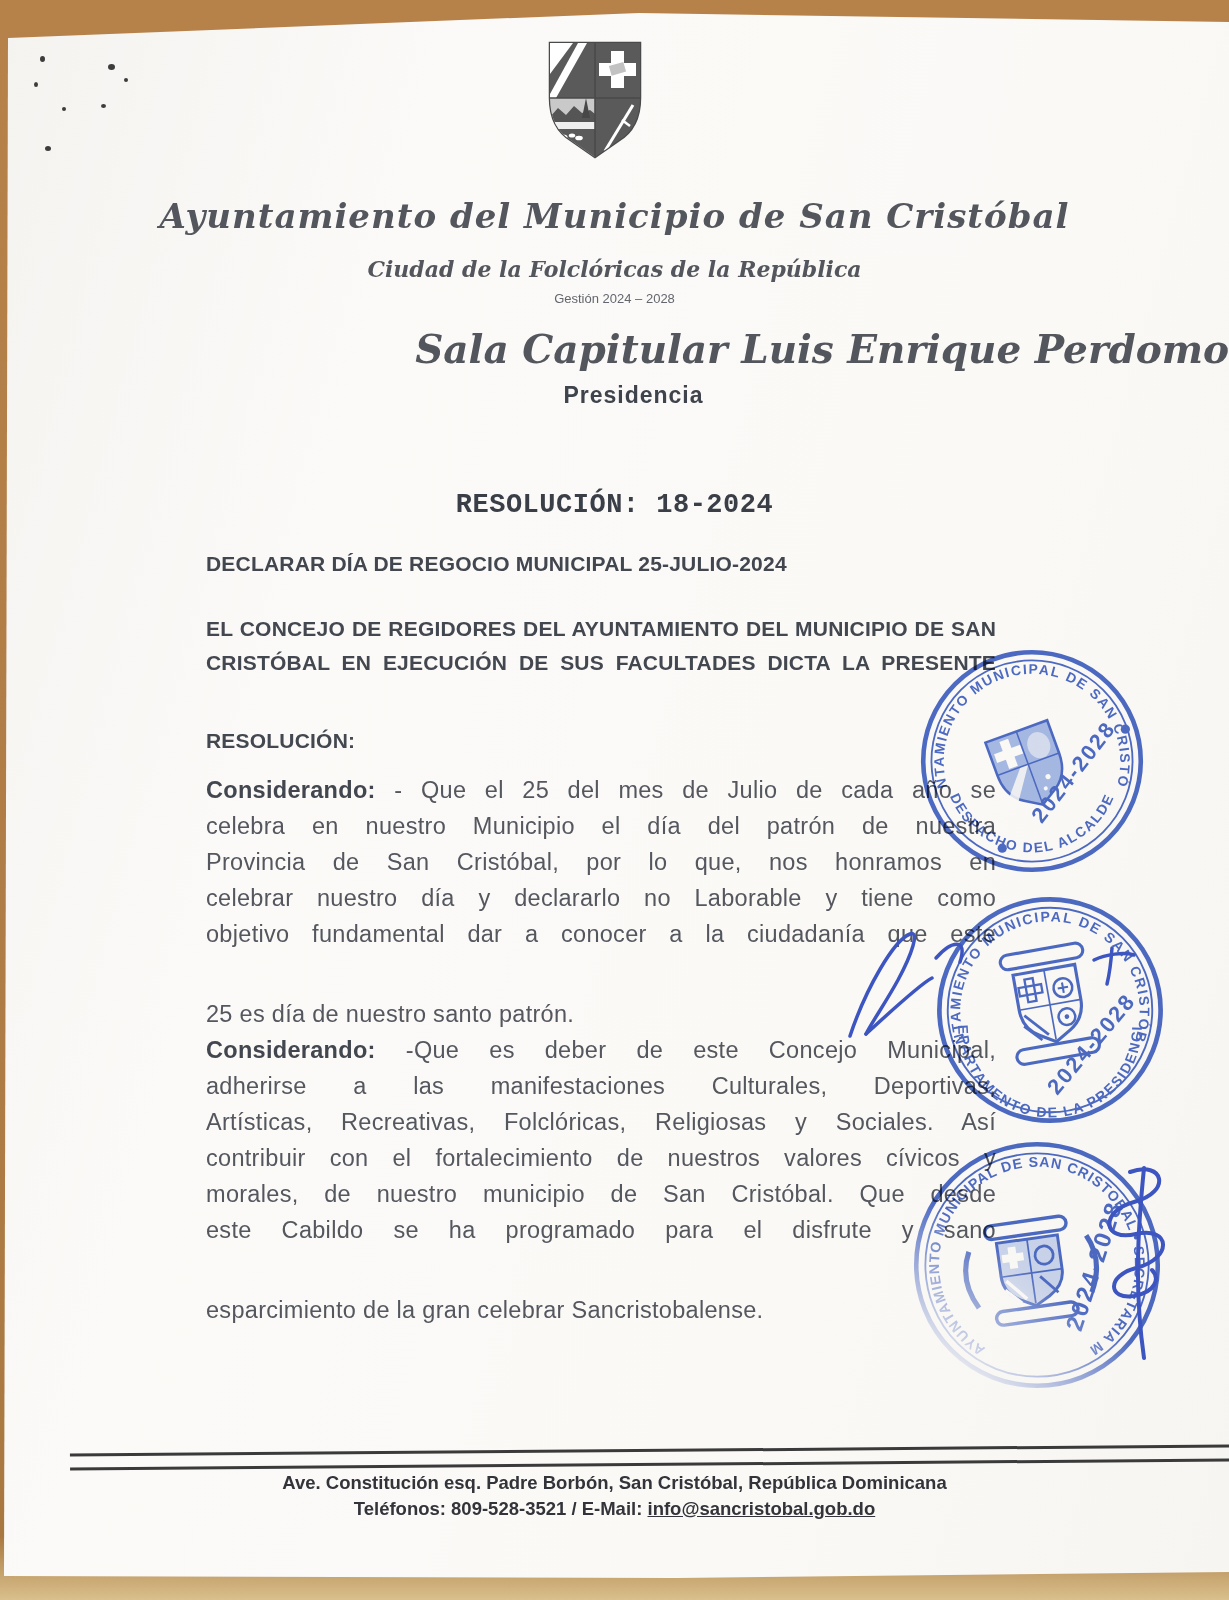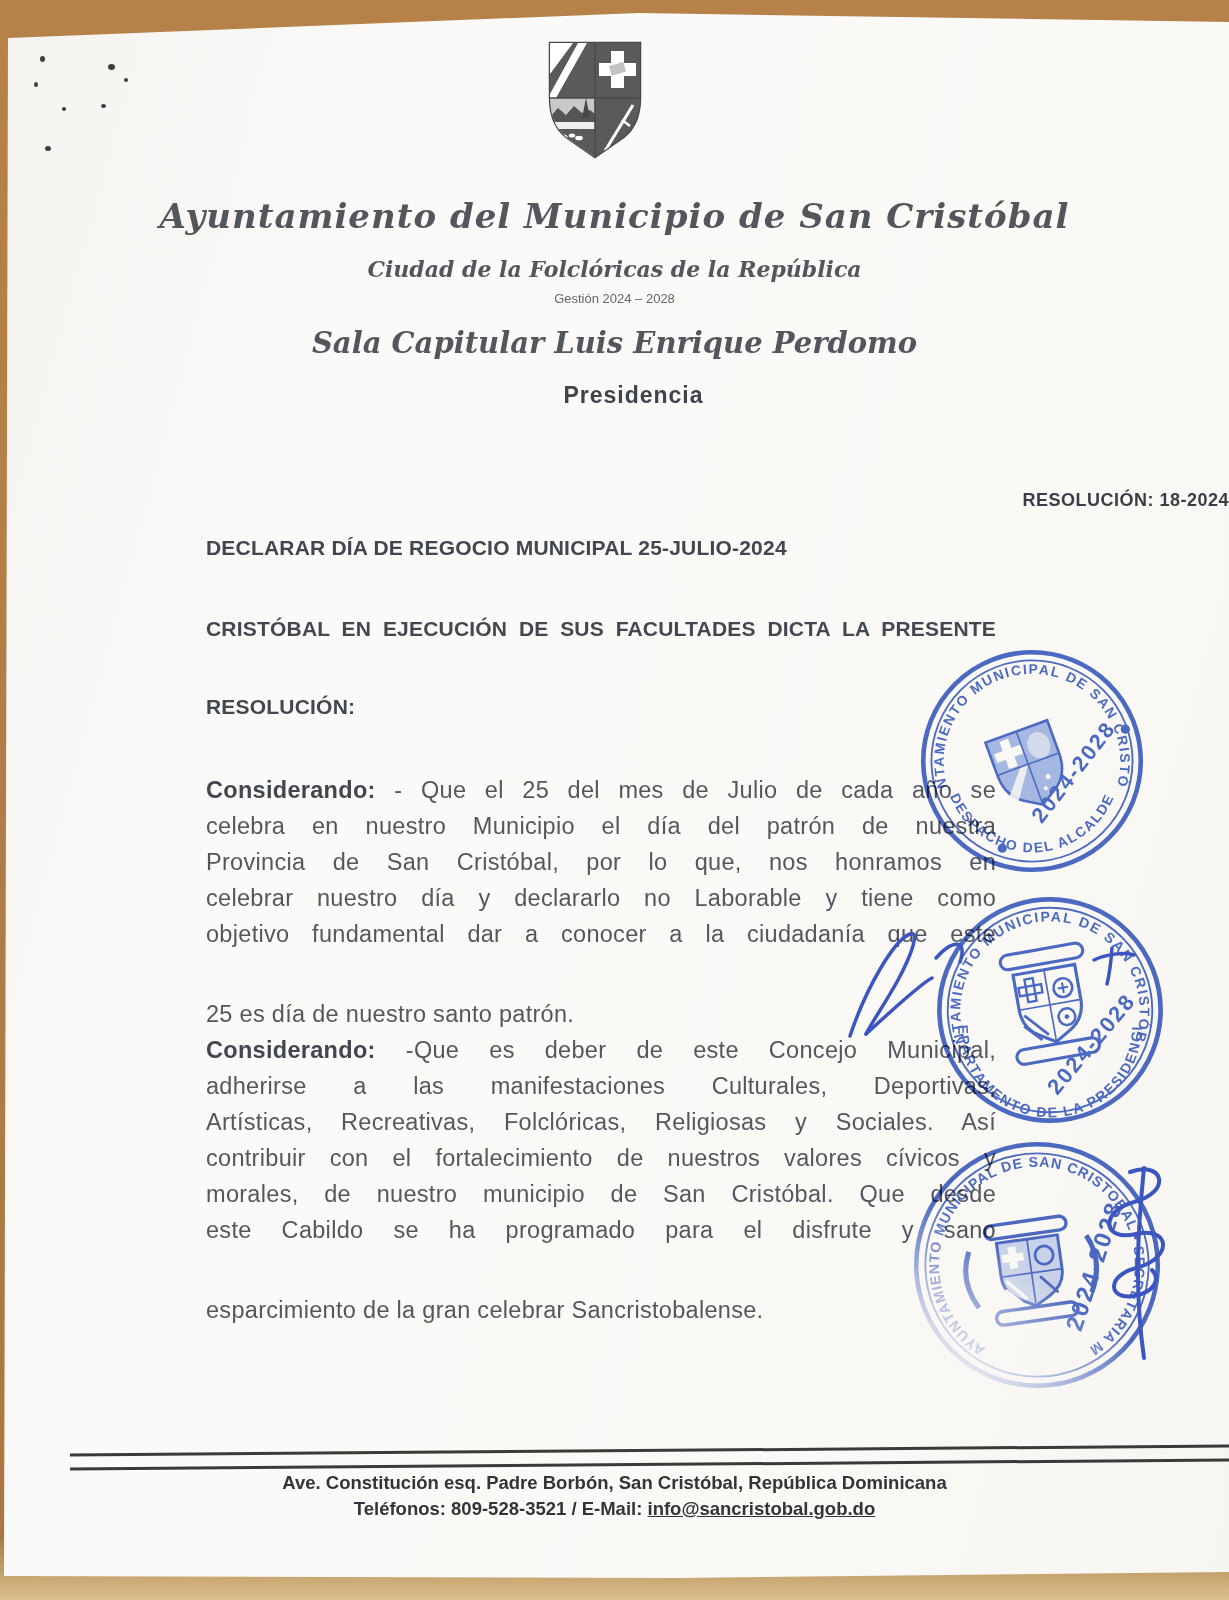--- a/index.html
+++ b/index.html
@@ -14,29 +14,29 @@
     background:linear-gradient(105deg,#f4f3f0 0%,#fbfaf8 28%,#faf9f6 70%,#f6f5f2 100%);
     clip-path:polygon(8px 38px,52% 13px,100% 22px,100% 1572px,55% 1578px,4px 1576px);
   }
   .speck{position:absolute;border-radius:50%;background:#3c3c3c;}
   
   .center-line{position:absolute;left:0;right:0;text-align:center;}
   .script{font-family:"DejaVu Serif",serif;font-style:italic;font-weight:bold;color:#53565c;}
   #hdr-title{top:196px;font-size:34px;letter-spacing:1px;}
   #hdr-subtitle{top:256px;font-size:22px;}
   #hdr-term{top:291px;font-size:13px;color:#63666c;}
-  #hdr-hall{top:326px;font-size:29px;}
+  #hdr-hall{top:326px;font-size:39px;text-align:right;}
   #hdr-office{top:382px;font-size:23px;font-weight:bold;color:#3f434b;letter-spacing:1px;margin-left:38px;}
-  #res-title{top:490px;font-family:Liberation Sans, sans-serif;font-weight:bold;font-size:18px;
-             color:#3a3e46;letter-spacing:.5px;text-align:right;}
+  #res-title{top:490px;font-family:Liberation Mono, monospace;font-weight:bold;font-size:27px;
+             color:#3a3e46;letter-spacing:.5px;}
   
   .block{position:absolute;left:206px;width:790px;color:#54575e;}
   .line{text-align:justify;text-align-last:justify;}
   .line.last{text-align-last:left;margin-top:44px;}
-  #subject{top:536px;font-weight:bold;font-size:21px;color:#42464e;letter-spacing:.2px;}
+  #subject{top:552px;font-weight:bold;font-size:21px;color:#42464e;letter-spacing:.2px;}
   #preamble{top:612px;font-weight:bold;font-size:21px;line-height:34px;color:#43474f;letter-spacing:.2px;}
   .consider{font-size:23.5px;line-height:36px;letter-spacing:.3px;}
   #consider1{top:772px;}
   #consider2{top:1032px;}
   .lead{font-weight:bold;color:#42464e;}
   
   .stamp{position:absolute;mix-blend-mode:multiply;opacity:.92;}
   .ringtxt{font-size:13.5px;font-weight:bold;letter-spacing:1.6px;fill:#3f5fc5;
            font-family:"Liberation Sans",sans-serif;}
   .ringtxt.small{font-size:12.5px;letter-spacing:.8px;}
@@ -110,20 +110,21 @@
     <div class="center-line script" id="hdr-subtitle">Ciudad de la Folclóricas de la República</div>
     <div class="center-line" id="hdr-term">Gestión 2024 – 2028</div>
     <div class="center-line script" id="hdr-hall">Sala Capitular Luis Enrique Perdomo</div>
     <div class="center-line" id="hdr-office">Presidencia</div>
 
     <div class="center-line" id="res-title">RESOLUCIÓN: 18-2024</div>
 
     <div class="block" id="subject">DECLARAR DÍA DE REGOCIO MUNICIPAL 25-JULIO-2024</div>
 
     <div class="block" id="preamble">
+      <div class="line">EL CONCEJO DE REGIDORES DEL AYUNTAMIENTO DEL MUNICIPIO DE SAN</div>
       <div class="line">CRISTÓBAL EN EJECUCIÓN DE SUS FACULTADES DICTA LA PRESENTE</div>
       <div class="line last">RESOLUCIÓN:</div>
     </div>
 
     <div class="block consider" id="consider1">
       <div class="line"><span class="lead">Considerando:</span><span> - Que el 25 del mes de Julio de cada año se</span></div>
       <div class="line">celebra en nuestro Municipio el día del patrón de nuestra</div>
       <div class="line">Provincia de San Cristóbal, por lo que, nos honramos en</div>
       <div class="line">celebrar nuestro día y declararlo no Laborable y tiene como</div>
       <div class="line">objetivo fundamental dar a conocer a la ciudadanía que este</div>

